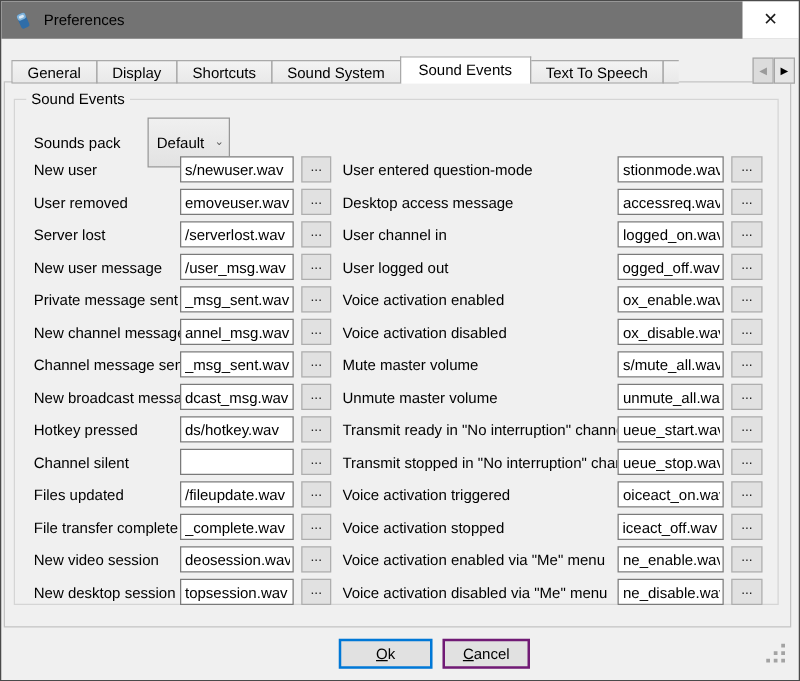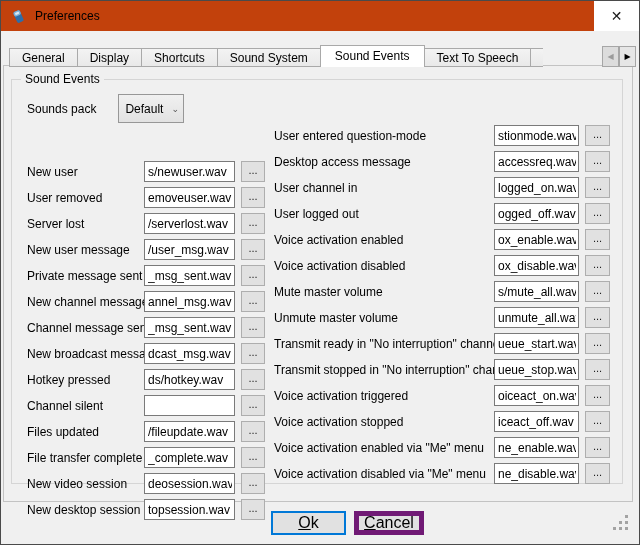--- a/index.html
+++ b/index.html
@@ -1,21 +1,21 @@
 <!DOCTYPE html>
 <html><head>
 <meta charset="utf-8">
 <style>
   html,body{margin:0;padding:0;background:#fff;}
   .window{position:relative;width:640px;height:545px;box-sizing:border-box;
     border:1px solid #4a4a4a;background:#f0f0f0;overflow:hidden;
     font-family:"Liberation Sans",sans-serif;font-size:12px;color:#000;}
 
   
-  .titlebar{position:absolute;top:0;left:0;right:0;height:30px;background:#c2410c;
+  .titlebar{position:absolute;top:0;left:0;right:0;height:30px;background:#737373;
     display:flex;align-items:center;}
   .app-icon{margin-left:9px;width:17px;height:17px;flex:0 0 auto;}
   .title-text{margin-left:8px;font-size:12px;}
   .close-btn{margin-left:auto;width:45px;height:30px;border:none;background:#ffffff;
     font-size:14px;color:#1a1a1a;display:flex;align-items:center;justify-content:center;
     font-family:"DejaVu Sans",sans-serif;cursor:default;}
 
   
   .tab-pane{position:absolute;left:2px;top:64px;width:630px;height:437px;
     box-sizing:border-box;border:1px solid #c3c3c3;background:#f0f0f0;}
@@ -37,51 +37,51 @@
   .tab-scroll .enabled{color:#000;}
 
   
   .groupbox{position:absolute;left:10px;top:78px;width:612px;height:405px;
     box-sizing:border-box;border:1px solid #d5d5d5;}
   .groupbox-title{position:absolute;top:-8px;left:9px;background:#f0f0f0;
     padding:0 4px;line-height:15px;}
 
   
   .sounds-pack{position:absolute;left:15px;top:14px;display:flex;align-items:center;justify-content:flex-end;}
-  .combo{box-sizing:border-box;margin-left:22px;width:66px;height:29px;
+  .combo{box-sizing:border-box;margin-left:22px;width:66px;height:40px;
     border:1px solid #979797;background:linear-gradient(#f0f0f0,#e2e2e2);
     display:flex;align-items:center;cursor:default;}
   .combo-value{flex:1;padding-left:6px;}
   .combo-chevron{width:16px;color:#555;font-size:9px;text-align:center;
     font-family:"DejaVu Sans",sans-serif;}
 
   
   .col{position:absolute;top:45px;}
-  .col-left{left:15px;width:238px;margin-top:36px;}
+  .col-left{left:15px;width:238px;}
   .col-right{left:262px;width:336px;}
   .row{display:flex;align-items:center;height:21px;margin-bottom:5px;}
   .row-label{flex:1;white-space:nowrap;overflow:hidden;}
   .row-input{box-sizing:border-box;height:21px;border:1px solid #7a7a7a;background:#fff;
     font-family:"Liberation Sans",sans-serif;font-size:12px;padding:0 2px 0 3px;
     overflow:hidden;}
   .col-left .row-input{width:91px;}
   .col-right .row-input{width:85px;}
   .browse-btn{box-sizing:border-box;margin-left:6px;height:21px;
     border:1px solid #aeaeae;background:#e1e1e1;font-size:11px;line-height:10px;
     color:#222;padding:0 0 4px 0;cursor:default;
     font-family:"Liberation Sans",sans-serif;}
   .col-left .browse-btn{width:24px;}
   .col-right .browse-btn{width:25px;}
 
   
   .btn{position:absolute;top:510px;height:24px;box-sizing:border-box;
-    background:#e1e1e1;font-family:"Liberation Sans",sans-serif;font-size:16px;
+    background:#e1e1e1;font-family:"Liberation Sans",sans-serif;font-size:12px;
     display:flex;align-items:center;justify-content:center;cursor:default;}
   .btn-ok{left:270px;width:75px;border:2px solid #0078d7;}
-  .btn-cancel{left:353px;width:70px;border:5px solid #701a75;}
+  .btn-cancel{left:353px;width:70px;border:2px solid #701a75;}
   .btn-label{display:block;}
   .btn-label::first-letter{text-decoration:underline;}
 
   
   .grip{position:absolute;left:612px;top:514px;width:3px;height:3px;background:transparent;
     box-shadow:12px 0 #a3a3a3, 6px 6px #a3a3a3, 12px 6px #a3a3a3,
                0 12px #a3a3a3, 6px 12px #a3a3a3, 12px 12px #a3a3a3;}
 </style>
 </head>
 <body>

